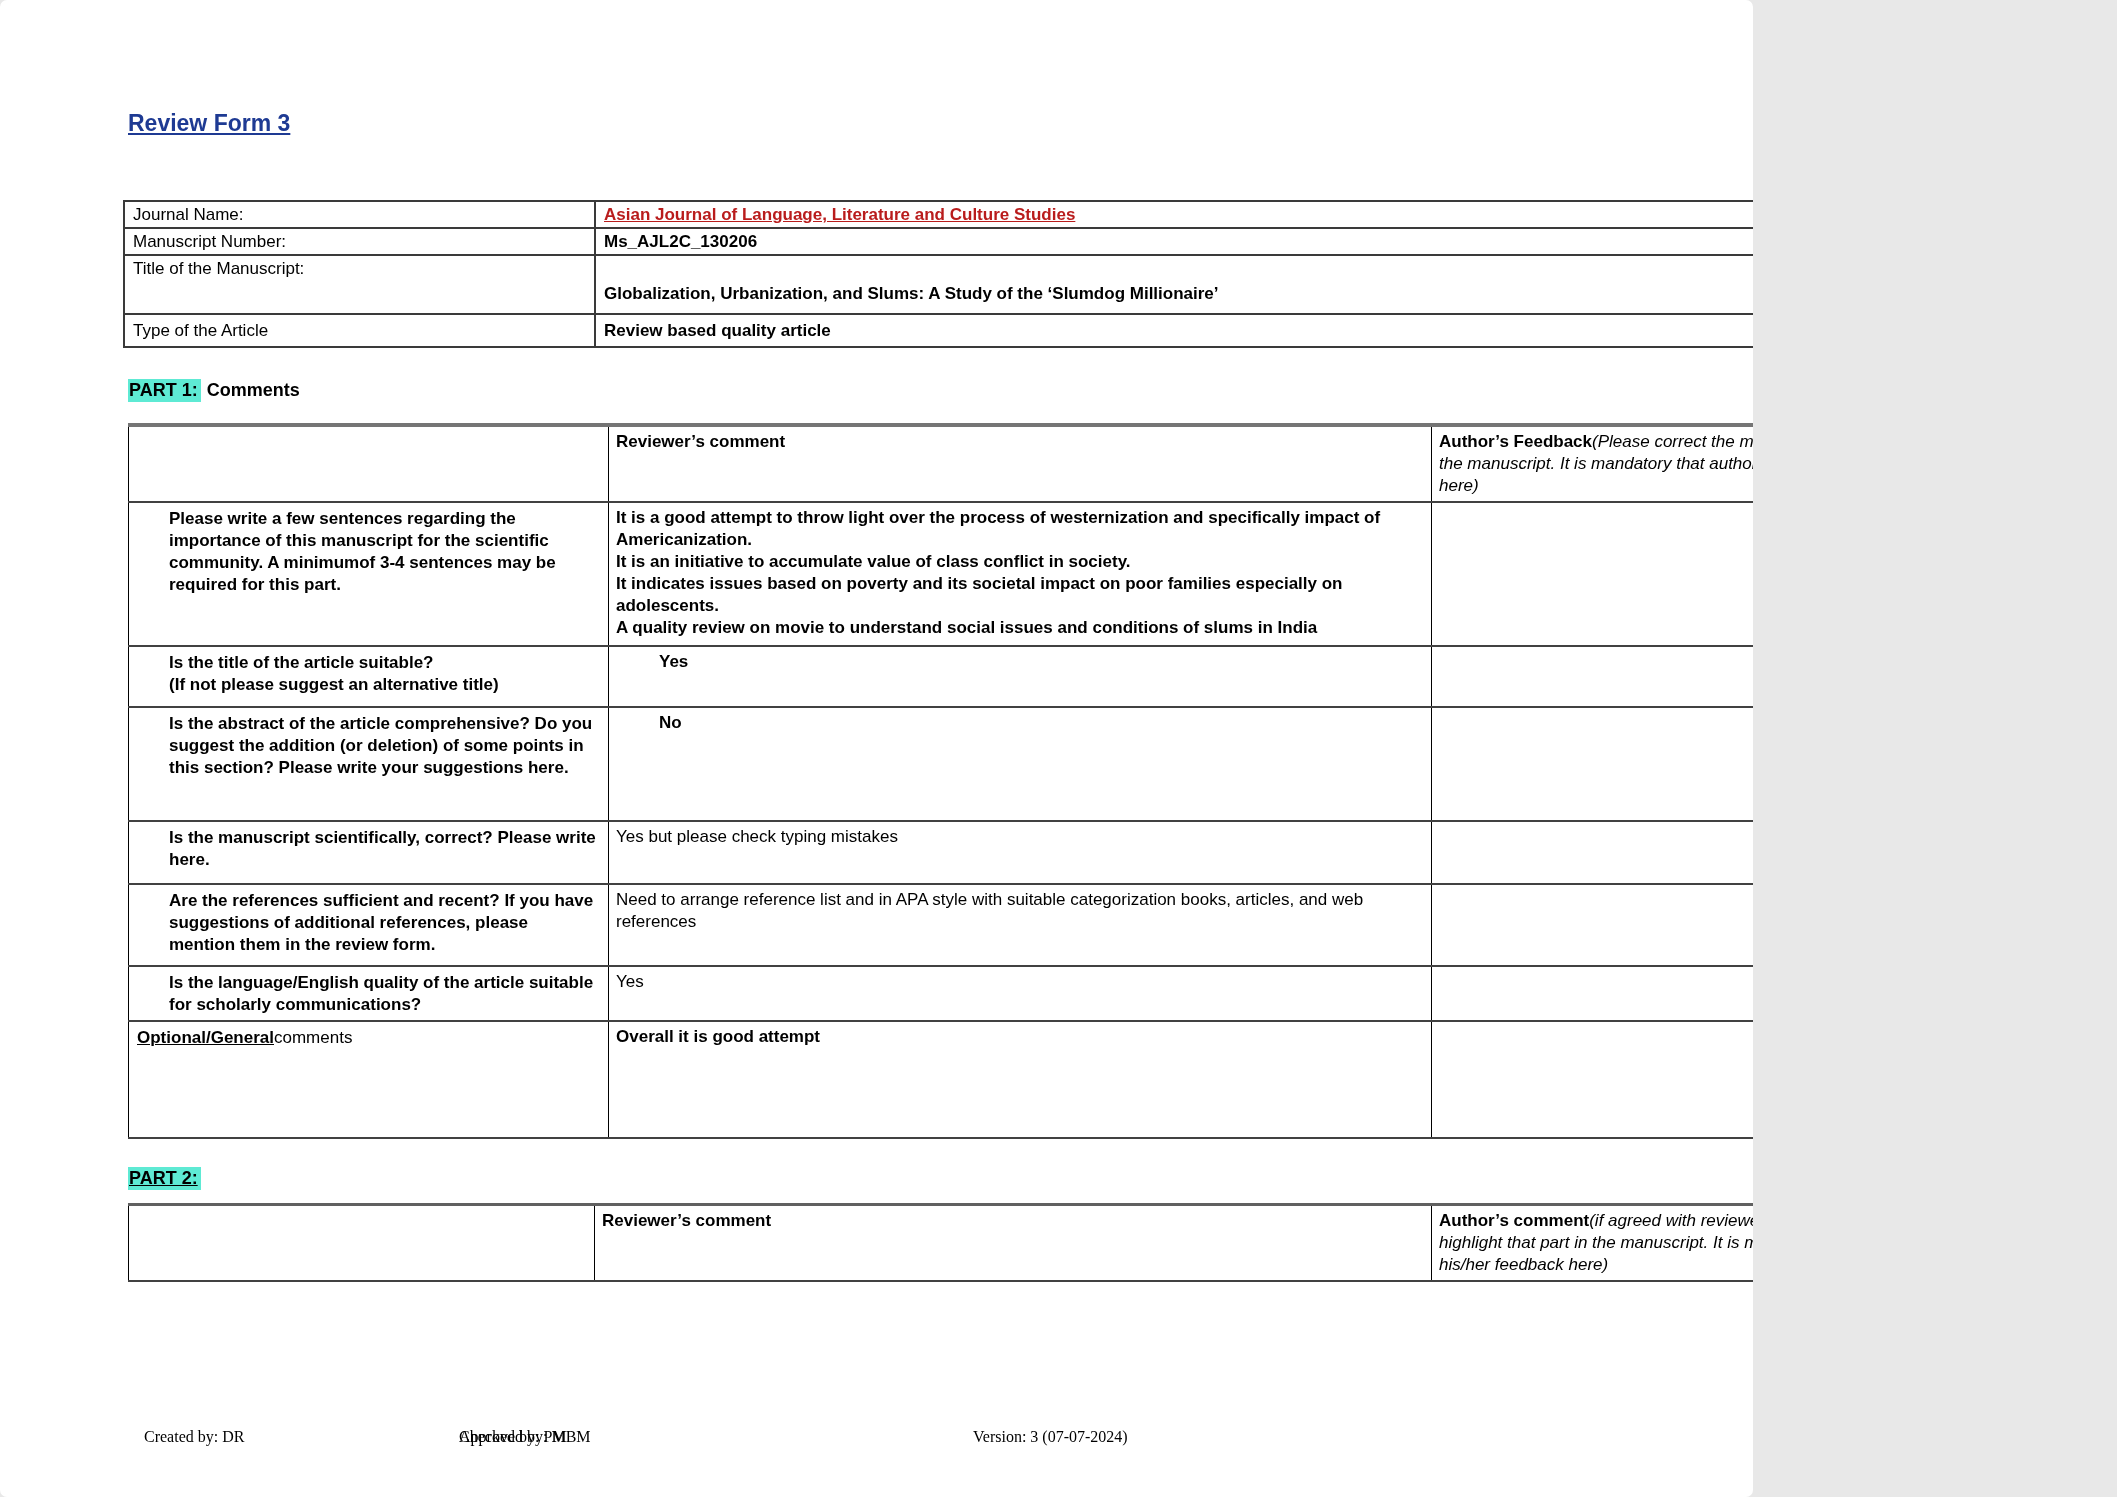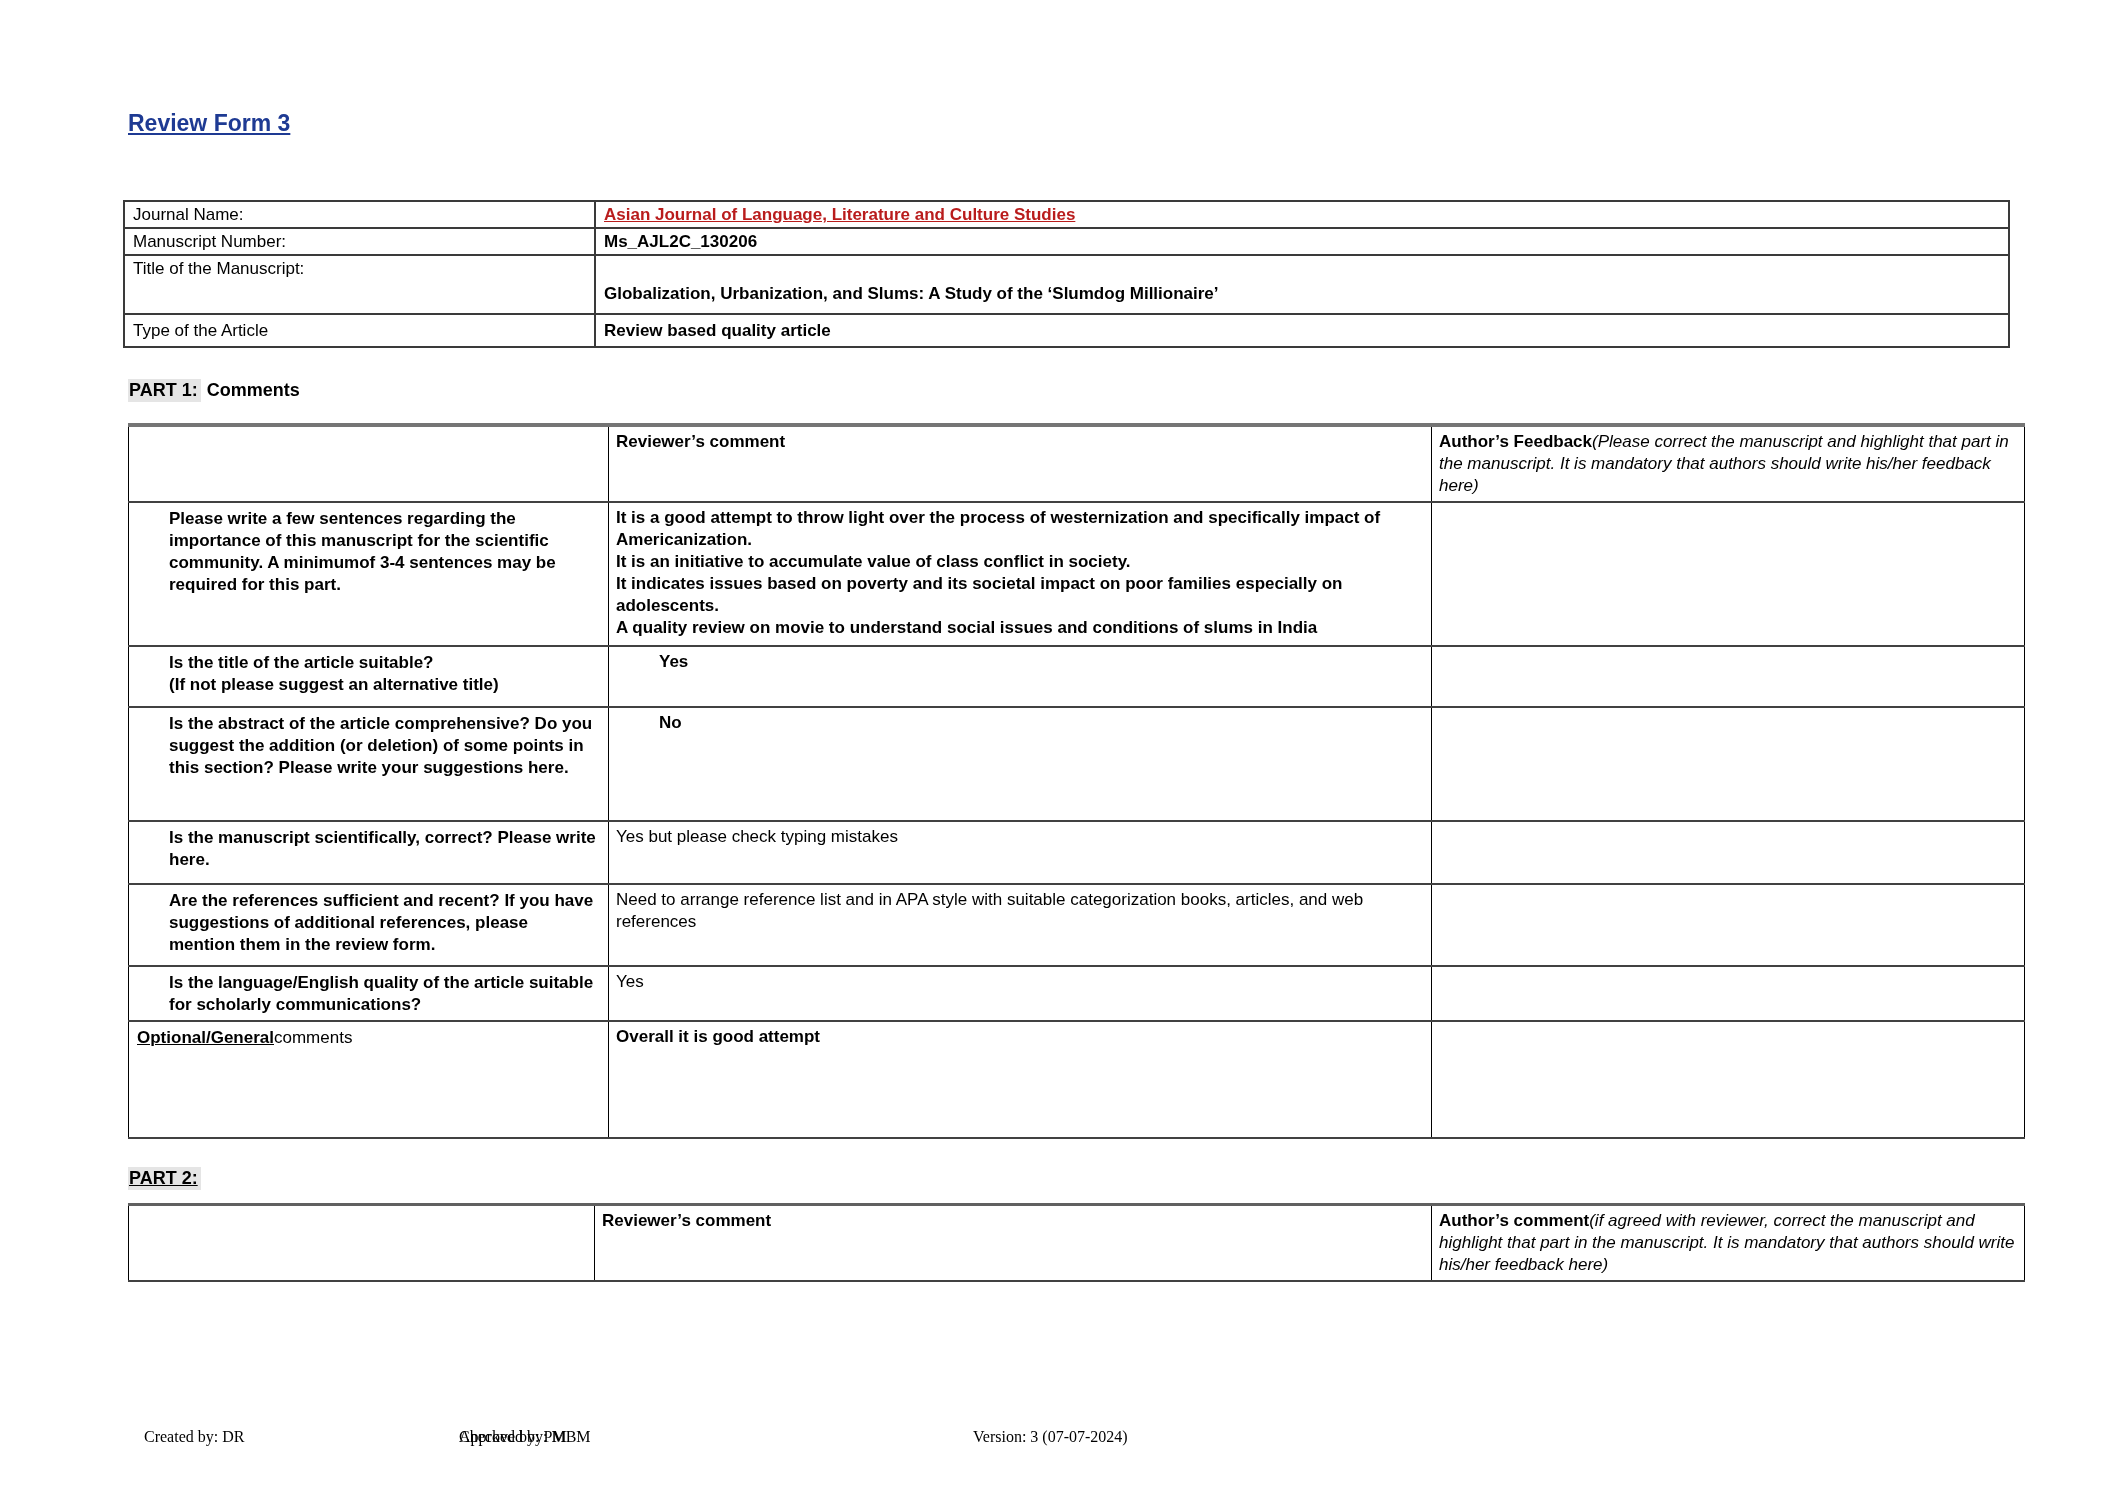--- a/index.html
+++ b/index.html
@@ -1,38 +1,38 @@
 <!DOCTYPE html>
 <html><head>
 <meta charset="utf-8">
 <style>
   html,body{margin:0;padding:0;background:#e8e8e8;}
-  #page{position:relative;width:2117px;height:1497px;background:#ffffff;
-        font-family:"Liberation Sans","DejaVu Sans",sans-serif;color:#000;overflow:hidden;}
+  #page{position:relative;width:1753px;height:1497px;background:#ffffff;
+        font-family:"Liberation Sans","DejaVu Sans",sans-serif;color:#000;overflow:hidden;border-radius:7px;}
 
   
   #doc-title{position:absolute;left:128px;top:110px;font-size:23px;font-weight:700;
              color:#1e3a93;text-decoration:underline;}
 
   
   #journal-table{position:absolute;left:123px;top:200px;width:1885px;border-collapse:collapse;table-layout:fixed;}
   #journal-table td{border:2px solid #3a3a3a;font-size:17px;line-height:21px;
                     padding:2px 8px;vertical-align:middle;overflow:hidden;}
   #journal-table .lbl{font-weight:400;}
   #journal-table .val{font-weight:700;}
   #journal-table tr.jr1{height:27px;}
   #journal-table tr.jr2{height:26px;}
   #journal-table tr.jr3{height:59px;}
   #journal-table tr.jr4{height:33px;}
   #journal-table td.title-cell{vertical-align:bottom;padding-bottom:9px;}
   a.journal-link{color:#b91c1c;font-weight:700;text-decoration:underline;}
 
   
   .section-label{position:absolute;left:128px;font-size:18px;font-weight:700;}
-  .hl{background:#e5e5e5;padding:1px 3px 2px 1px;}
+  .hl{background:#5eead4;padding:1px 3px 2px 1px;}
   #part1-label{top:380px;}
   #part2-label{top:1168px;}
   #part2-label .hl{text-decoration:underline;text-align:center;}
   .after-hl{margin-left:6px;}
 
   
   table.review{position:absolute;left:128px;width:1896px;border-collapse:collapse;table-layout:fixed;}
   table.review td{border-left:1px solid #000;border-right:1px solid #000;
                   border-top:2px solid #414141;border-bottom:2px solid #414141;
                   font-size:17px;line-height:22px;vertical-align:top;overflow:hidden;}

